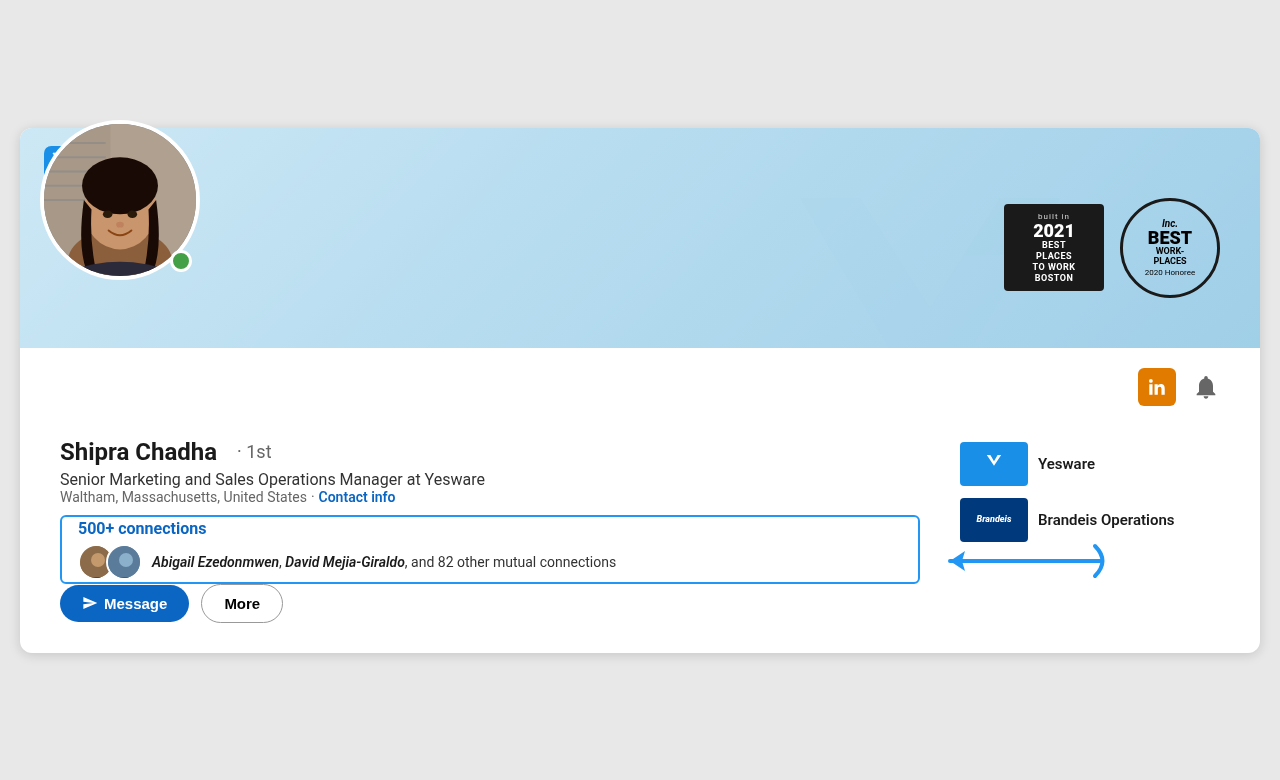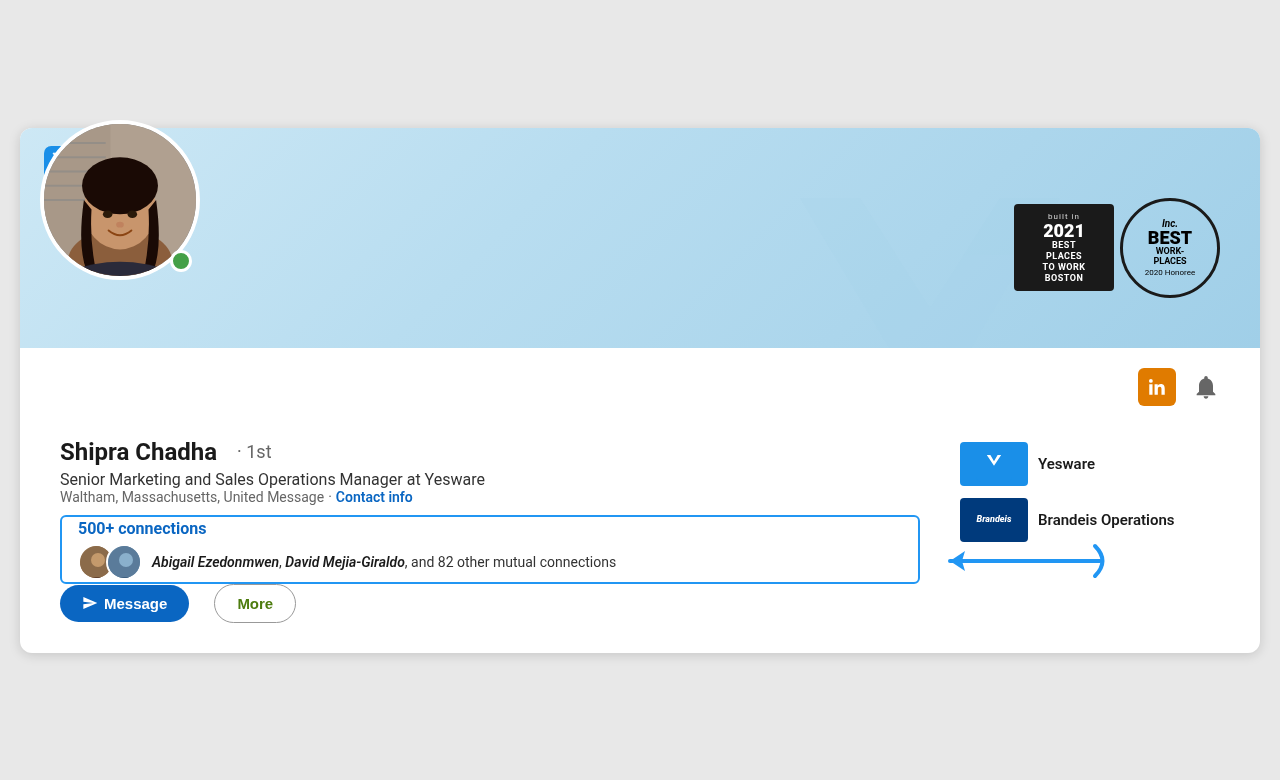--- a/index.html
+++ b/index.html
@@ -59,21 +59,21 @@
       color: #1a1a1a;
       letter-spacing: -0.5px;
     }
 
     .badges-area {
       position: absolute;
       right: 40px;
       top: 50%;
       transform: translateY(-40%);
       display: flex;
-      gap: 6px;
+      gap: 16px;
       align-items: center;
       z-index: 2;
     }
 
     .badge-builtin {
       background: #1a1a1a;
       color: #fff;
       padding: 8px 12px;
       border-radius: 4px;
       text-align: center;
@@ -278,41 +278,41 @@
 
     .mutual-text strong {
       font-weight: 600;
       color: #1a1a1a;
       font-style: italic;
     }
 
     
     .action-buttons {
       display: flex;
-      gap: 25px;
+      gap: 12px;
       align-items: center;
     }
 
     .btn-message {
       background: #0a66c2;
       color: #fff;
       border: none;
       border-radius: 20px;
       padding: 10px 22px;
       font-size: 15px;
       font-weight: 600;
       cursor: pointer;
       display: flex;
       align-items: center;
       gap: 6px;
     }
 
     .btn-more {
       background: #fff;
-      color: #4d7c0f;
+      color: #000000;
       border: 1.5px solid #999;
       border-radius: 20px;
       padding: 10px 22px;
       font-size: 15px;
       font-weight: 600;
       cursor: pointer;
     }
 
     
     .profile-right {
@@ -490,21 +490,21 @@
       <div class="profile-left">
 
         <div class="name-row">
           <span class="name">Shipra Chadha</span>
           <span class="degree">· 1st</span>
         </div>
 
         <div class="title">Senior Marketing and Sales Operations Manager at Yesware</div>
 
         <div class="location-row">
-          <span>Waltham, Massachusetts, United Message</span>
+          <span>Waltham, Massachusetts, United States</span>
           <span> · </span>
           <a class="contact-link">Contact info</a>
         </div>
 
         <div class="connections-wrapper">
           <div class="connections-box">
             <div class="connections-count">500+ connections</div>
             <div class="mutual-row">
               <div class="mutual-avatars">
                 <div class="mutual-avatar mutual-avatar-1">

